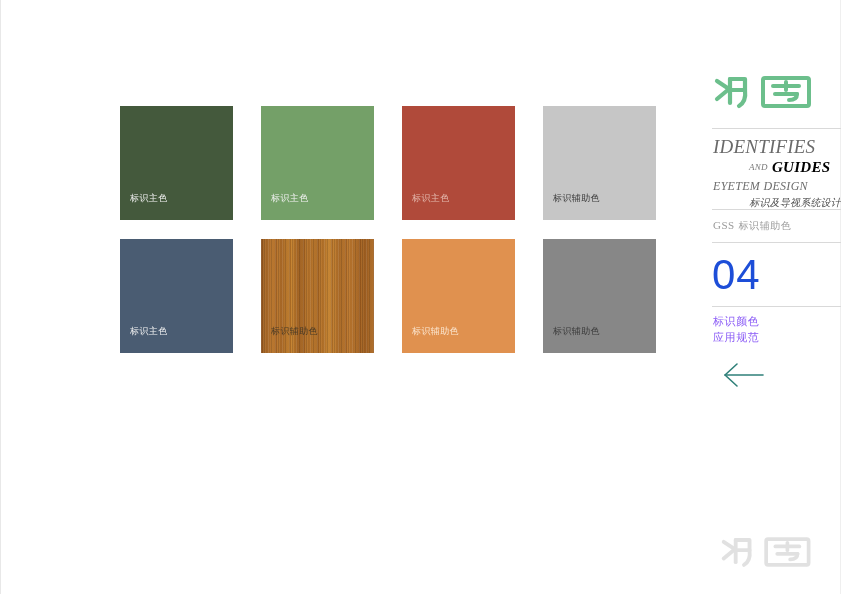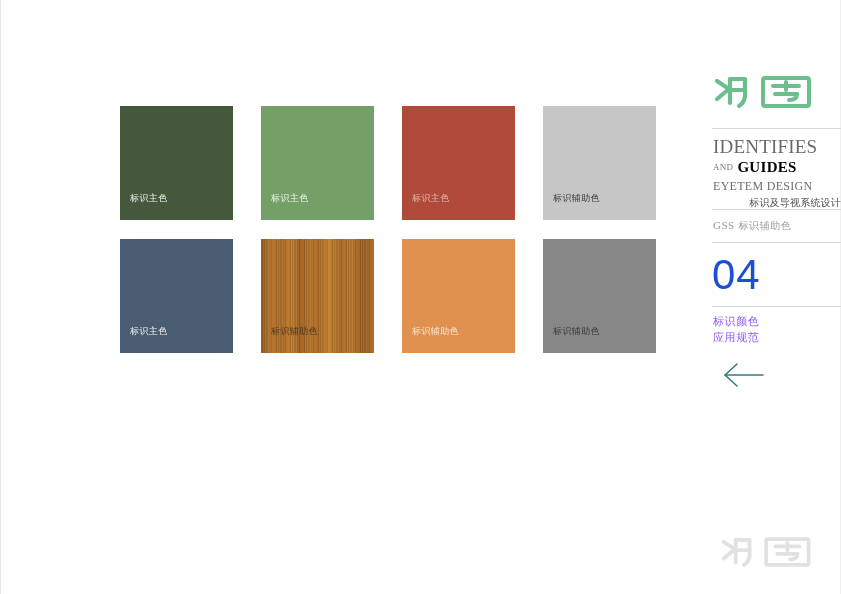--- a/index.html
+++ b/index.html
@@ -100,37 +100,39 @@
   #brand-logo svg { display: block; }
   #rule-1 { position: absolute; left: 0; top: 128px; }
 
   #identity-block {
     position: absolute;
     left: 1px;
     top: 137px;
     width: 128px;
     font-family: "Liberation Serif", "DejaVu Serif", serif;
     color: #5b5b5b;
+    font-style: italic;
   }
   .identifies {
     font-size: 19px;
     letter-spacing: .2px;
     line-height: 19px;
     color: #6a6a6a;
   }
   .and-guides {
     line-height: 20px;
     margin-top: 1px;
     white-space: nowrap;
   }
   .and-guides .and {
     font-size: 9px;
     letter-spacing: .3px;
     vertical-align: 2px;
     color: #7a7a7a;
+    margin-left: 36px;
   }
   .and-guides .guides {
     font-size: 15px;
     font-weight: bold;
     letter-spacing: .3px;
     color: #000000;
   }
   .eyetem {
     font-size: 12px;
     letter-spacing: .3px;

